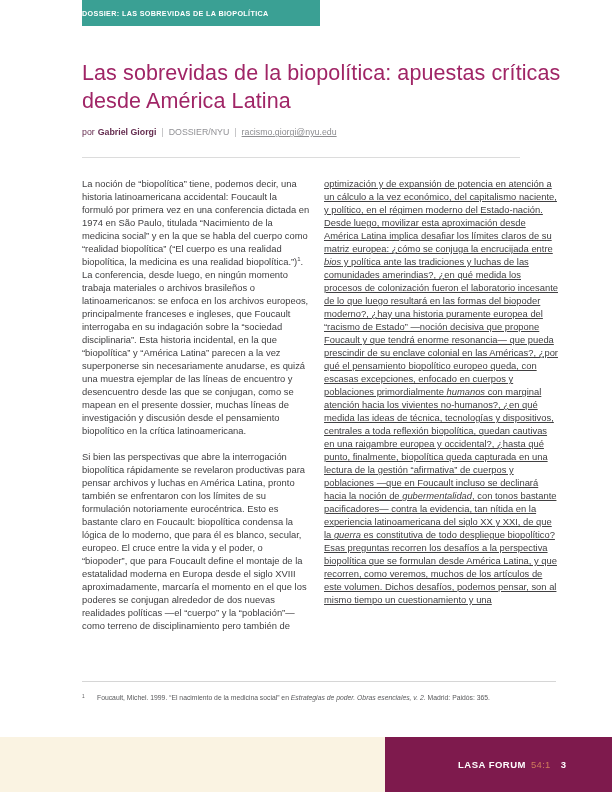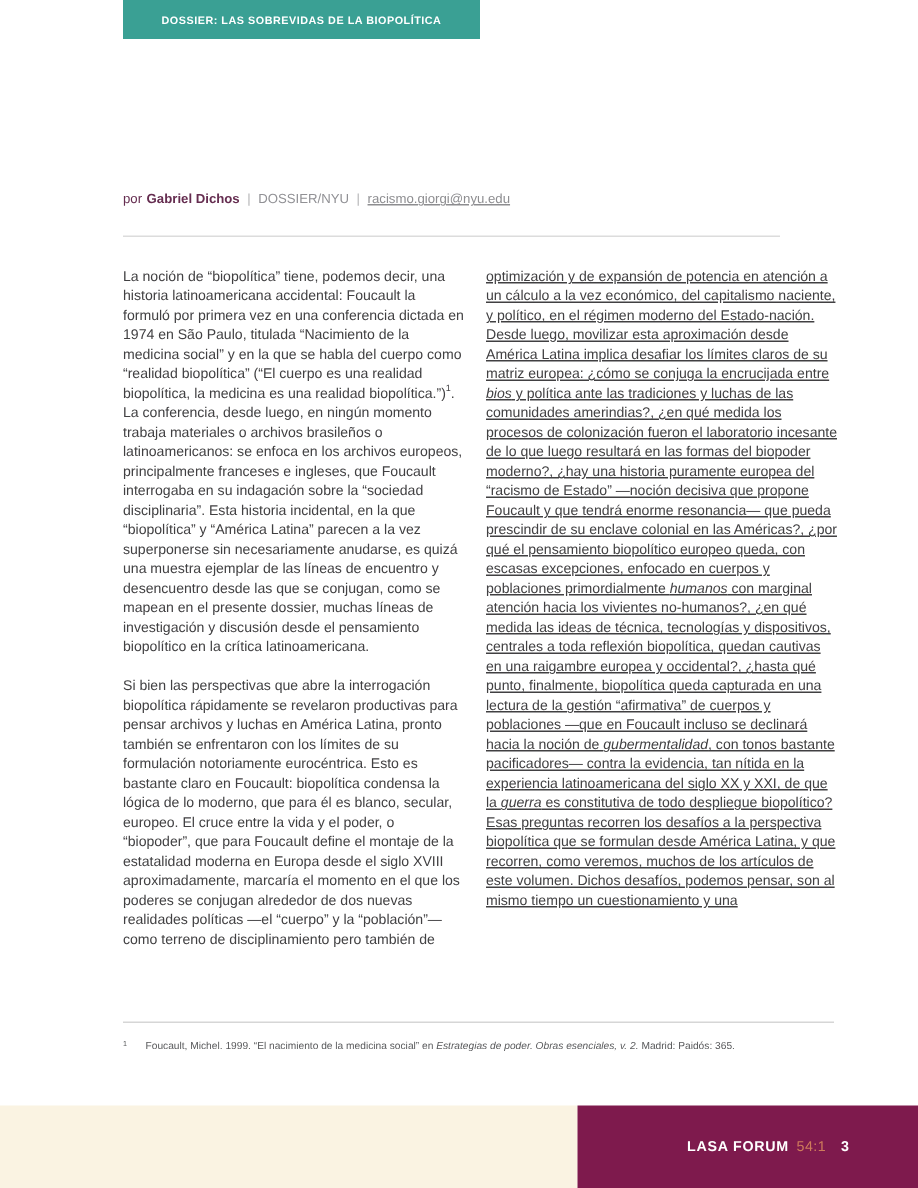--- a/index.html
+++ b/index.html
@@ -3,21 +3,21 @@
 <meta charset="utf-8">
 <style>
   html,body{margin:0;padding:0;background:#ffffff;}
   .page{
     position:relative;width:612px;height:792px;background:#ffffff;
     font-family:"Liberation Sans","DejaVu Sans",sans-serif;overflow:hidden;
   }
   
   .dossier-bar{
     position:absolute;left:82px;top:0;width:238px;height:26px;
-    background:#3aa094;display:flex;align-items:center;justify-content:center;
+    background:#3aa094;display:flex;align-items:center;
   }
   .dossier-bar span{
     color:#ffffff;font-size:7.2px;font-weight:bold;letter-spacing:.35px;white-space:nowrap;
   }
   
   .title{
     position:absolute;left:82px;top:59px;width:482px;margin:0;
     color:#a02566;font-size:21.5px;line-height:28px;font-weight:500;letter-spacing:.1px;
   }
   
@@ -72,23 +72,24 @@
 </style>
 </head>
 <body>
 
 <div class="page">
 
   <div class="dossier-bar">
     <span>DOSSIER: LAS SOBREVIDAS DE LA BIOPOLÍTICA</span>
   </div>
 
+  <h1 class="title">Las sobrevidas de la biopolítica: apuestas críticas desde América Latina</h1>
 
   <div class="byline">
-    <span class="prefix">por</span><span class="author">Gabriel Dichos</span><span class="sep">|</span><span class="affil">DOSSIER/NYU</span><span class="sep">|</span><a class="email">racismo.giorgi@nyu.edu</a>
+    <span class="prefix">por</span><span class="author">Gabriel Giorgi</span><span class="sep">|</span><span class="affil">DOSSIER/NYU</span><span class="sep">|</span><a class="email">racismo.giorgi@nyu.edu</a>
   </div>
 
   <div class="byline-rule"></div>
 
   <div class="columns">
     <div class="col col-left">
       <p><span>La noción de “biopolítica” tiene, podemos decir, una historia latinoamericana accidental: Foucault la formuló por primera vez en una conferencia dictada en 1974 en São Paulo, titulada “Nacimiento de la medicina social” y en la que se habla del cuerpo como “realidad biopolítica” (“El cuerpo es una realidad biopolítica, la medicina es una realidad biopolítica.”)</span><sup>1</sup><span>. La conferencia, desde luego, en ningún momento trabaja materiales o archivos brasileños o latinoamericanos: se enfoca en los archivos europeos, principalmente franceses e ingleses, que Foucault interrogaba en su indagación sobre la “sociedad disciplinaria”. Esta historia incidental, en la que “biopolítica” y “América Latina” parecen a la vez superponerse sin necesariamente anudarse, es quizá una muestra ejemplar de las líneas de encuentro y desencuentro desde las que se conjugan, como se mapean en el presente dossier, muchas líneas de investigación y discusión desde el pensamiento biopolítico en la crítica latinoamericana.</span></p>
       <p><span>Si bien las perspectivas que abre la interrogación biopolítica rápidamente se revelaron productivas para pensar archivos y luchas en América Latina, pronto también se enfrentaron con los límites de su formulación notoriamente eurocéntrica. Esto es bastante claro en Foucault: biopolítica condensa la lógica de lo moderno, que para él es blanco, secular, europeo. El cruce entre la vida y el poder, o “biopoder”, que para Foucault define el montaje de la estatalidad moderna en Europa desde el siglo XVIII aproximadamente, marcaría el momento en el que los poderes se conjugan alrededor de dos nuevas realidades políticas —el “cuerpo” y la “población”— como terreno de disciplinamiento pero también de</span></p>
     </div>
     <div class="col col-right">

